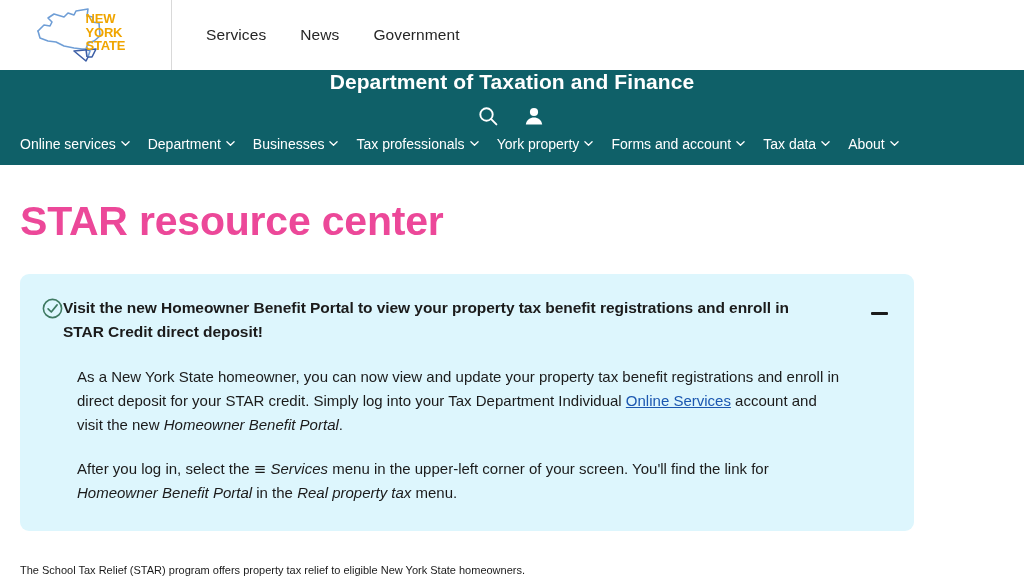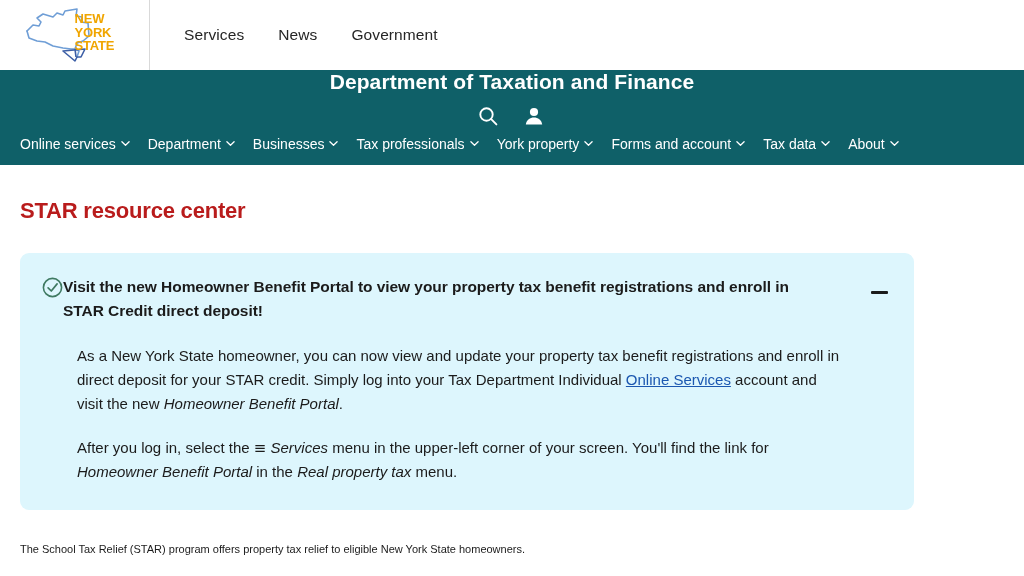--- a/index.html
+++ b/index.html
@@ -20,21 +20,21 @@
   
   .state-bar {
     height: 70px;
     background: #ffffff;
     display: flex;
     align-items: stretch;
     border-bottom: 0;
   }
 
   .logo-cell {
-    width: 150px;
+    width: 172px;
     display: flex;
     align-items: center;
     justify-content: center;
     border-right: 1px solid #d9d9d9;
     padding: 4px 12px 6px 12px;
   }
 
   .ny-logo {
     position: relative;
     width: 112px;
@@ -123,23 +123,23 @@
     display: inline-block;
     position: relative;
     top: -1px;
   }
   .chev svg { display: block; }
 
   
   .content { padding: 0 20px; }
 
   .page-title {
-    font-size: 22px;
+    font-size: 41px;
     font-weight: bold;
-    color: #b91c1c;
+    color: #ec4899;
     letter-spacing: -0.2px;
     margin-top: 33px;
     margin-bottom: 16px;
   }
 
   
   .notice {
     margin-top: 29px;
     background: #ddf6fd;
     border-radius: 9px;

